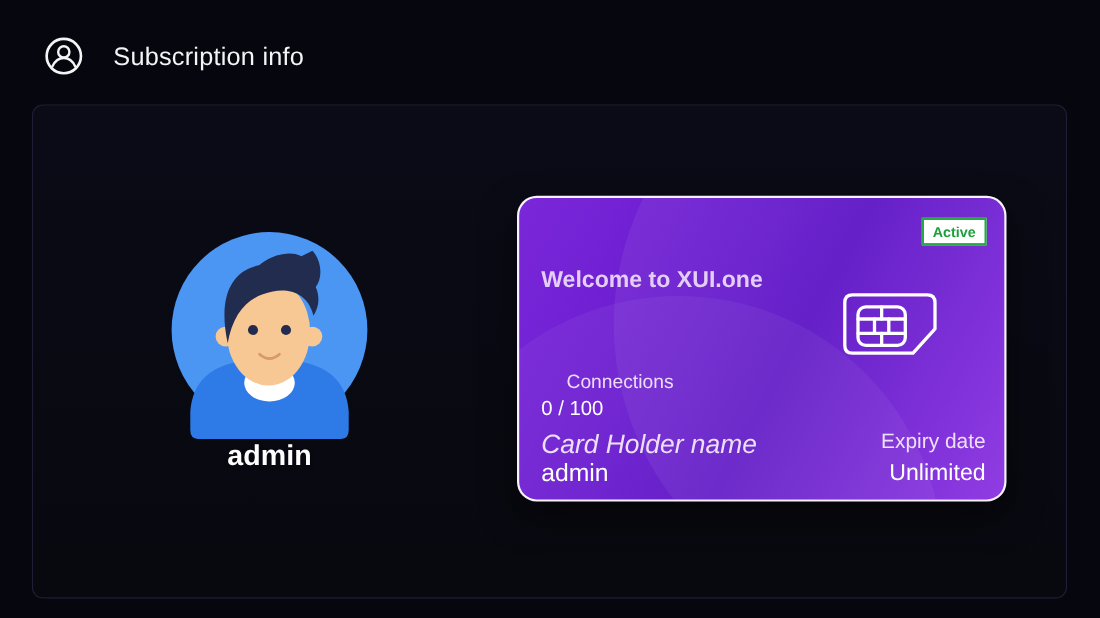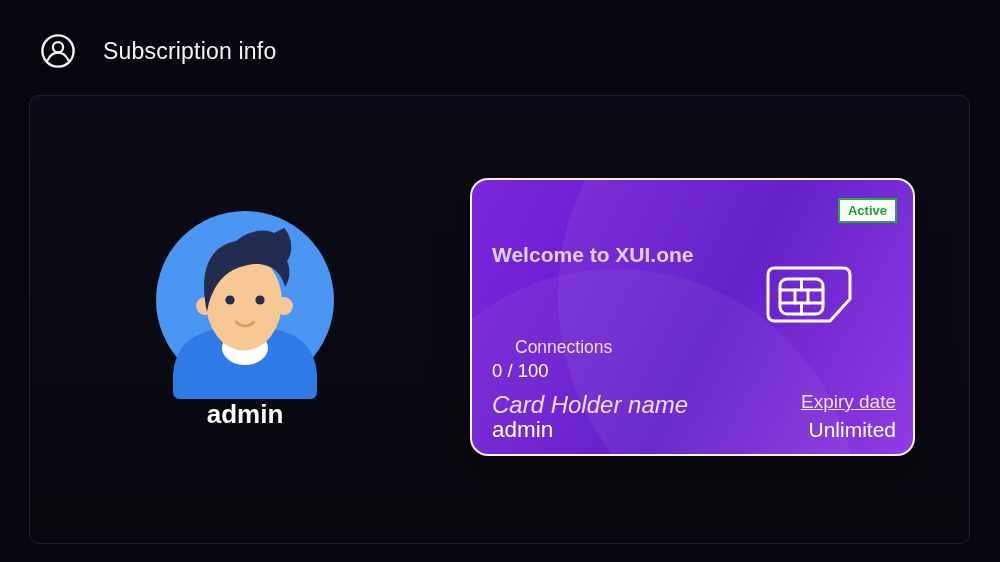--- a/index.html
+++ b/index.html
@@ -49,21 +49,21 @@
   .card-subtitle{left:20px;top:63px;font-size:21px;font-weight:700;color:#e4cef6;}
   .status-badge{
     right:16px;top:18px;background:#ffffff;border:2px solid #27a845;border-radius:0;
     padding:2px 8px;font-size:13px;font-weight:700;color:#1da03a;line-height:17px;
   }
   .sim-icon{right:60px;top:85px;width:88px;height:59px;}
   .connections-label{left:20px;top:157px;font-size:17.5px;color:#ecdcf9;margin-left:23px;}
   .connections-value{left:20px;top:180px;font-size:18.5px;color:#ffffff;}
   .holder-label{left:20px;top:211px;font-size:24px;color:#eedff9;font-style:italic;}
   .holder-value{left:20px;top:237px;font-size:22.5px;color:#ffffff;}
-  .expiry-label{right:17px;top:211px;font-size:19px;color:#eedff9;text-align:right;text-decoration:underline;}
+  .expiry-label{right:17px;top:211px;font-size:19px;color:#eedff9;text-align:right;}
   .expiry-value{right:17px;top:238px;font-size:21px;color:#ffffff;text-align:center;}
 </style>
 </head>
 <body>
 
 <div class="screen">
 
   <div class="header-icon">
     <svg width="36" height="36" viewBox="0 0 36 36" fill="none">
       <circle cx="18" cy="18" r="15.6" stroke="#f4f4f7" stroke-width="2.4"></circle>

